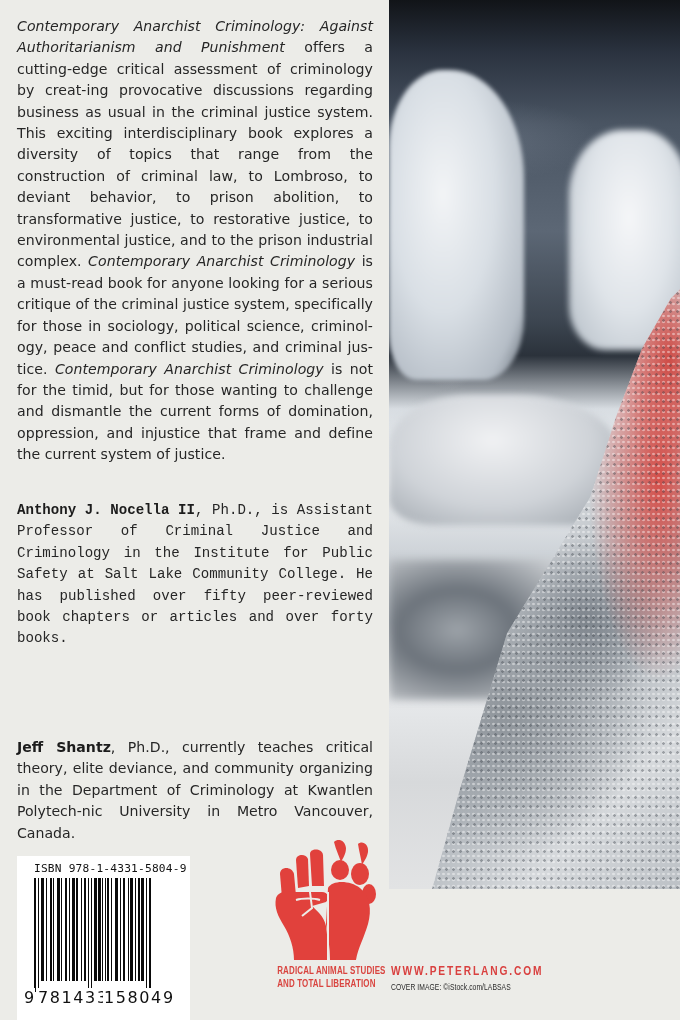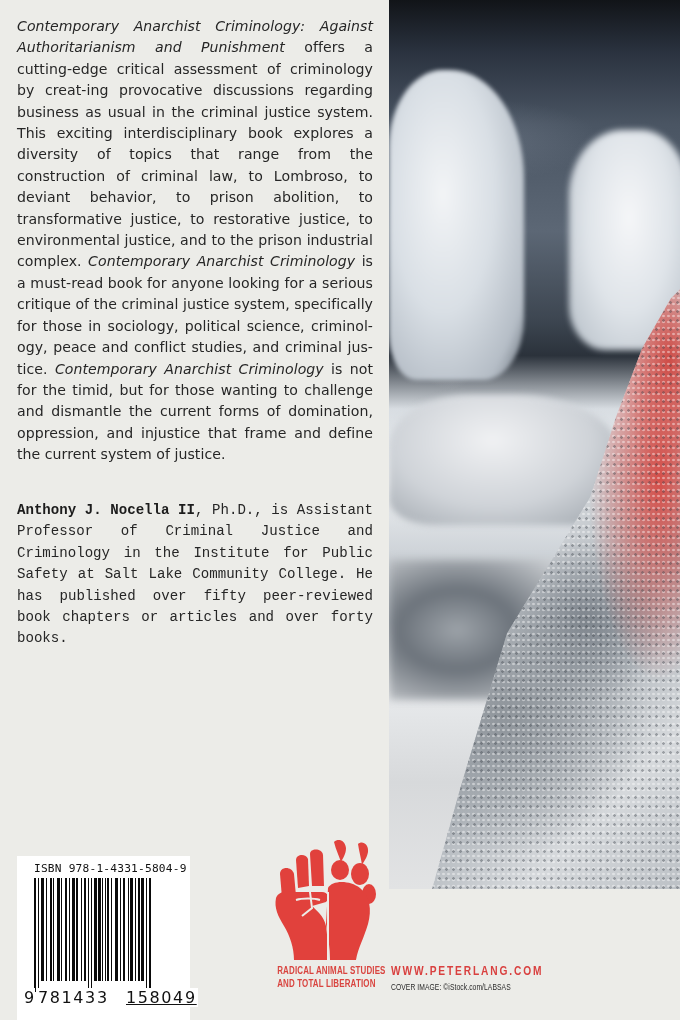--- a/index.html
+++ b/index.html
@@ -99,21 +99,21 @@
   .bar.short { height: 90%; }
   .gap { height: 100%; }
   .ean-digits {
     position: absolute; left: 6px; top: 132px; width: 165px;
     font-family: "DejaVu Sans", sans-serif; font-size: 16px; color: #111; white-space: nowrap;
     background: transparent;
   }
   .ean-digits span { background: #fff; padding: 0 1px; }
   .ean-first { position: absolute; left: 0; }
   .ean-g1 { position: absolute; left: 14px; letter-spacing: 1.6px; }
-  .ean-g2 { position: absolute; left: 102px; letter-spacing: 1.6px; text-decoration: underline; }
+  .ean-g2 { position: absolute; left: 80px; letter-spacing: 1.6px; }
 
   
   .logo { position: absolute; left: 272px; top: 836px; width: 106px; }
   .logo svg { display: block; margin: 0 auto; }
   .logo-caption {
     position: absolute; left: 264px; top: 964px; width: 120px;
     font-family: "Liberation Sans", sans-serif; font-weight: bold;
     font-size: 10.2px; line-height: 13px; color: #d9443f; text-align: center;
     transform: scaleX(0.78); transform-origin: center top; letter-spacing: 0.2px;
   }
@@ -137,20 +137,21 @@
 
 <div class="page">
 
   <div class="text-col">
     <p class="blurb"><em>Contemporary Anarchist Criminology: Against Authoritarianism and Punishment</em><span> offers a cutting-edge critical assessment of criminology by creat-ing provocative discussions regarding business as usual in the criminal justice system. This exciting interdisciplinary book explores a diversity of topics that range from the construction of criminal law, to Lombroso, to deviant behavior, to prison abolition, to transformative justice, to restorative justice, to environmental justice, and to the prison industrial complex. </span><em>Contemporary Anarchist Criminology</em><span> is a must-read book for anyone looking for a serious critique of the criminal justice system, specifically for those in sociology, political science, criminol-ogy, peace and conflict studies, and criminal jus-tice. </span><em>Contemporary Anarchist Criminology</em><span> is not for the timid, but for those wanting to challenge and dismantle the current forms of domination, oppression, and injustice that frame and define the current system of justice.</span></p>
   </div>
 
   <p class="bio bio-1"><b>Anthony J. Nocella II</b><span>, Ph.D., is Assistant Professor of Criminal Justice and Criminology in the Institute for Public Safety at Salt Lake Community College. He has published over fifty peer-reviewed book chapters or articles and over forty books.</span></p>
 
 
+  <p class="bio bio-3"><b>Jeff Shantz</b><span>, Ph.D., currently teaches critical theory, elite deviance, and community organizing in the Department of Criminology at Kwantlen Polytech-nic University in Metro Vancouver, Canada.</span></p>
 
   <div class="photo">
     <div class="rock-left"></div>
     <div class="rock-right"></div>
     <div class="rock-mid"></div>
     <div class="rock-low"></div>
     <div class="big-rock"></div>
     <div class="speckle"></div>
   </div>
 

